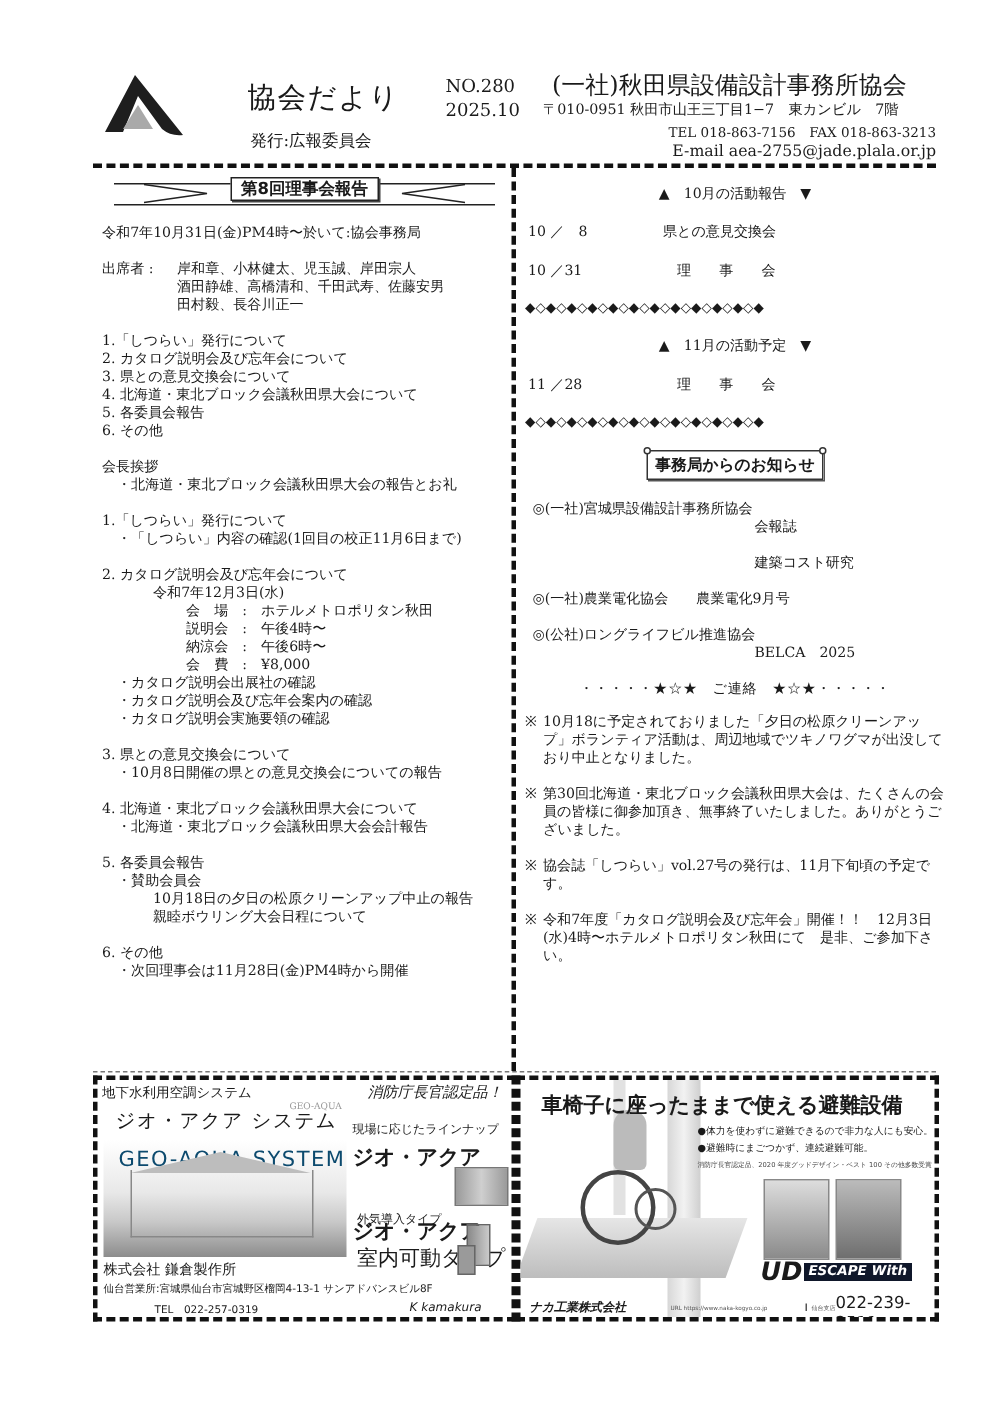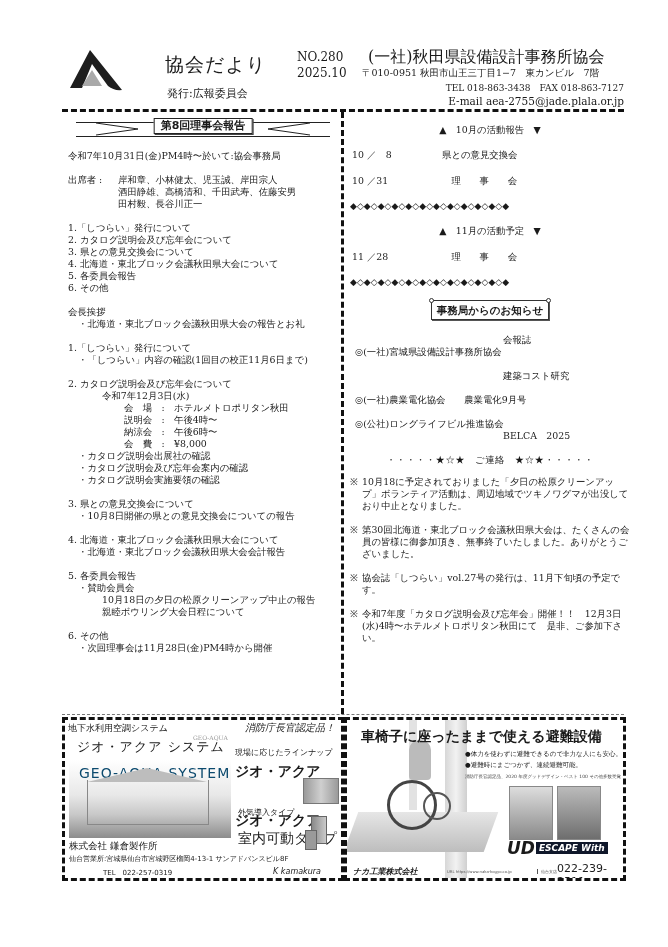--- a/index.html
+++ b/index.html
@@ -122,21 +122,21 @@
     <path d="M22 2 L2 40 L14 40 L24 16 L40 38 Q46 43 54 42 Z" fill="#1e1e1e"></path>
     <path d="M24 22 L14 38 L34 38 Z" fill="#a9a9a9"></path>
   </svg>
 </div>
 <div class="abs title">協会だより</div>
 <div class="abs issue-no">NO.280</div>
 <div class="abs issue-date">2025.10</div>
 <div class="abs publisher">発行:広報委員会</div>
 <div class="abs org-name">(一社)秋田県設備設計事務所協会</div>
 <div class="abs addr">〒010-0951 秋田市山王三丁目1−7　東カンビル　7階</div>
-<div class="abs tel">TEL 018-863-3438　FAX 018-863-7127</div>
+<div class="abs tel">TEL 018-863-7156　FAX 018-863-3213</div>
 <div class="abs email">E-mail aea-2755@jade.plala.or.jp</div>
 
 <div class="abs hrule-top"></div>
 <div class="abs vrule"></div>
 
 <div class="abs left-col">
   <div class="ribbon">
     <div class="band"></div>
     <svg class="abs" style="left:0;top:4px" width="270" height="14" viewBox="0 0 270 14">
       <polyline points="28,1 70,7 28,13" fill="none" stroke="#222" stroke-width="1"></polyline>
@@ -222,22 +222,22 @@
   <div class="center" style="height:26px;line-height:26px;">▲　11月の活動予定　▼</div>
   <div class="act-row">
     <span class="act-date">11 ／28</span>
     <span class="act-event">　理　　事　　会</span>
   </div>
   <div class="diamonds">◆◇◆◇◆◇◆◇◆◇◆◇◆◇◆◇◆◇◆◇◆◇◆</div>
 
   <span class="scroll-label">事務局からのお知らせ</span>
 
   <div class="notice">
+    <p class="p">◎(一社)宮城県設備設計事務所協会</p>
     <p class="p sub">会報誌</p>
-    <p class="p">◎(一社)宮城県設備設計事務所協会</p>
   </div>
   <div class="notice">
     <p class="p sub">建築コスト研究</p>
   </div>
   <div class="notice">
     <p class="p">◎(一社)農業電化協会　　農業電化9月号</p>
   </div>
   <div class="notice">
     <p class="p">◎(公社)ロングライフビル推進協会</p>
     <p class="p sub">BELCA　2025</p>

